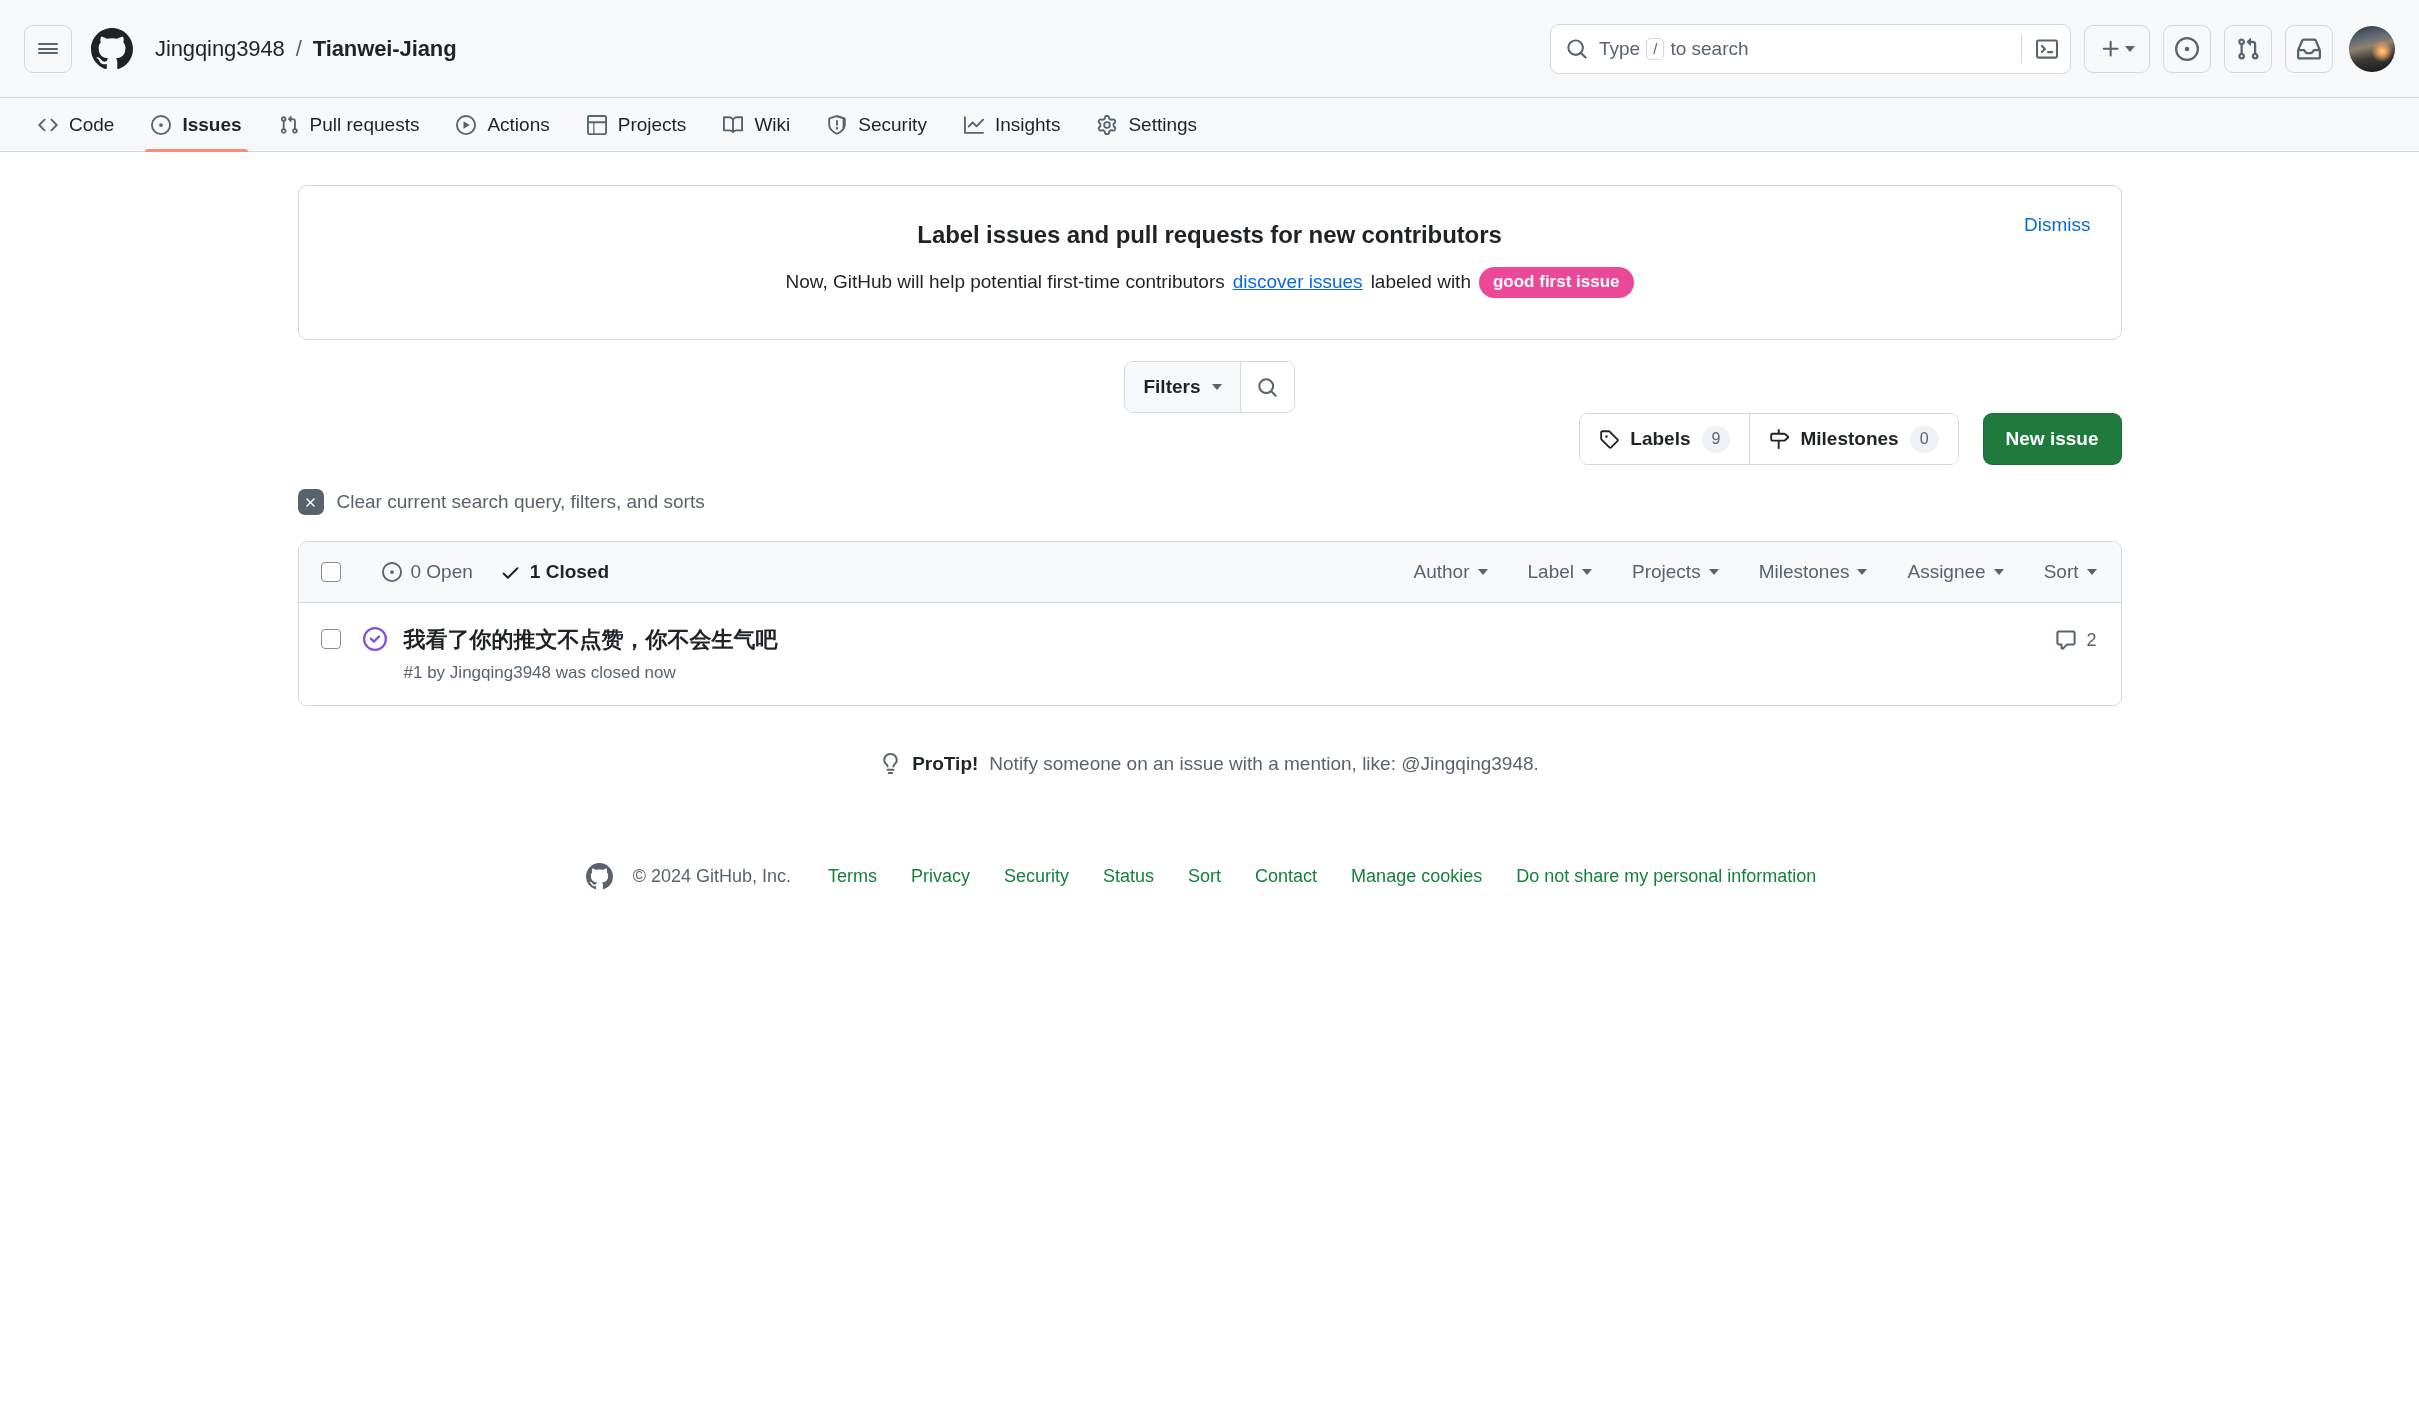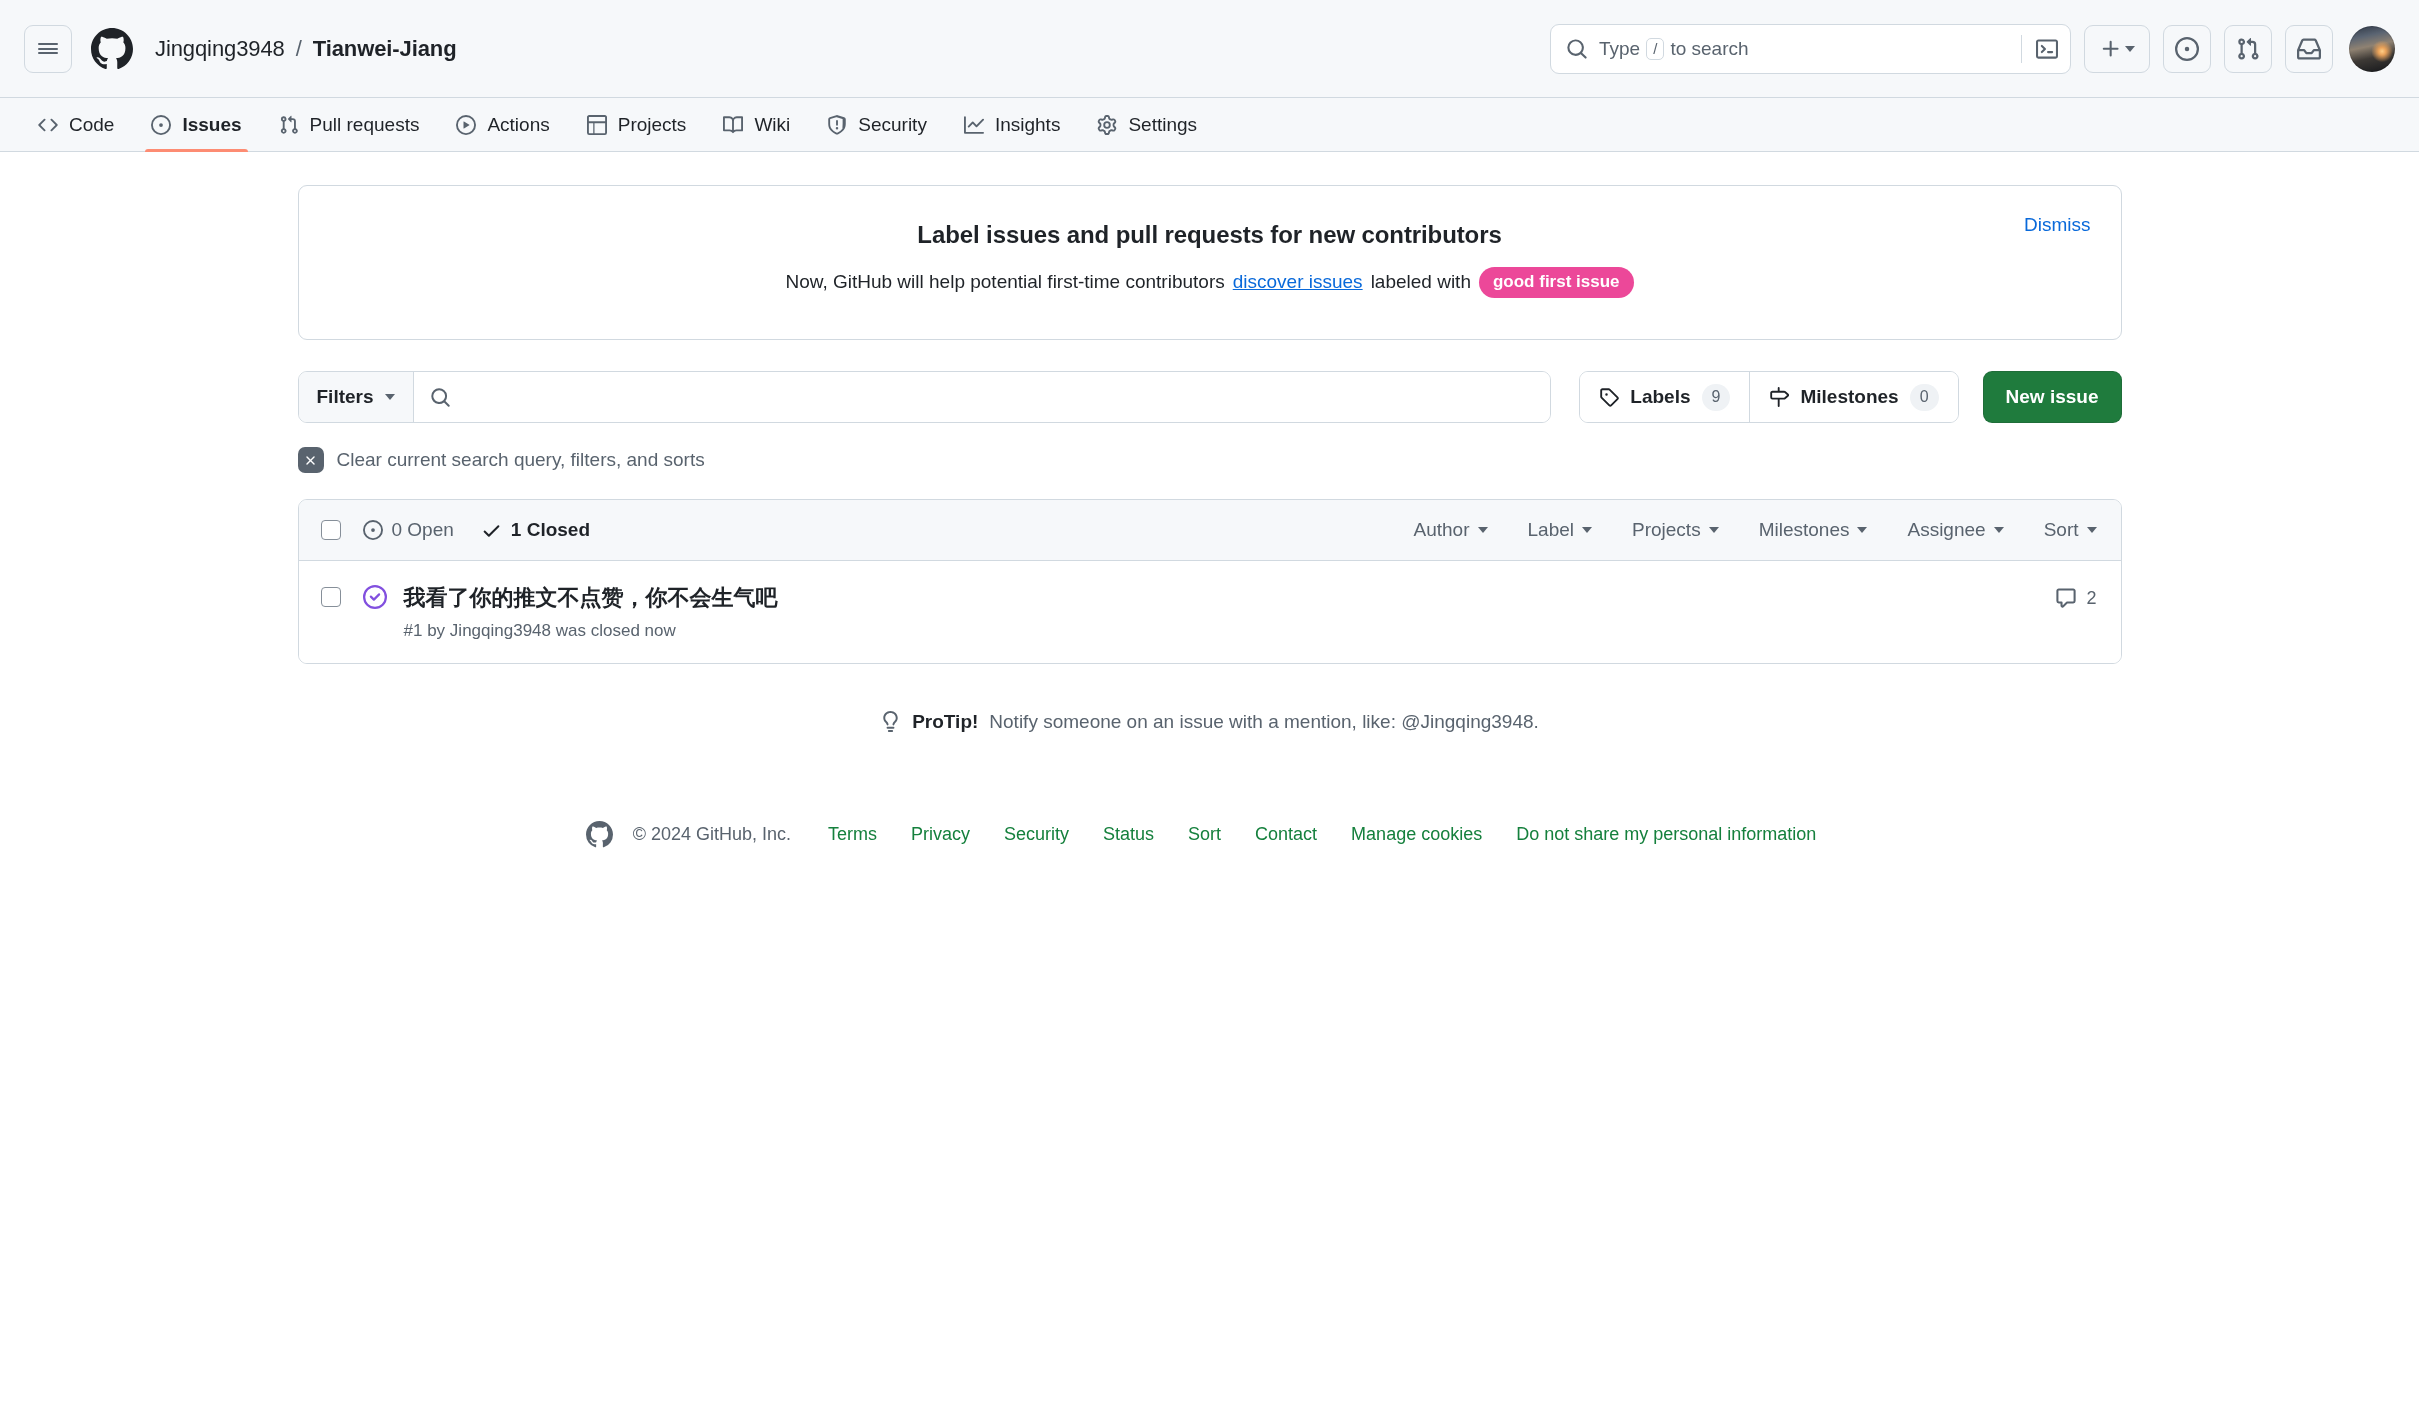--- a/index.html
+++ b/index.html
@@ -175,24 +175,25 @@
     line-height: 1.4;
   }
   .dismiss {
     position:absolute; top:28px; right:30px;
     color:#0969da; font-size:19px; cursor:pointer; background:none;border:none;
     font-family: inherit;
   }
 
   
   .filterrow {
-    margin-top: 31px;
+    margin-top: 21px;
     display: flex;
     align-items: center;
     gap: 0;
+    flex-direction: column;
   }
   .filters-group {
     display:flex; align-items:stretch;
     border:1px solid #d1d9e0;
     border-radius:9px;
     height: 52px;
     overflow:hidden;
     flex: 1 1 auto;
     max-width: 1253px;
     background:#ffffff;
@@ -267,20 +268,21 @@
     border-radius:9px;
     overflow:hidden;
     background:#ffffff;
   }
   .issues-head {
     background:#f6f8fa;
     border-bottom:1px solid #d1d9e0;
     height:61px;
     display:flex; align-items:center;
     padding: 0 24px 0 22px;
+    gap: 19px;
   }
   .cb {
     width:20px;height:20px;border:1px solid #868f99;border-radius:4px;background:#ffffff;
     flex:0 0 auto; cursor:pointer;
   }
   .state-links { display:flex; align-items:center; gap:27px; margin-left:22px;}
   .state-link { display:flex; align-items:center; gap:9px; font-size:19px; cursor:pointer; white-space:nowrap;}
   .state-link.open { color:#59636e; }
   .state-link.closed { color:#1f2328; font-weight:600; }
   .head-filters { margin-left:auto; display:flex; align-items:center; gap:0; }

